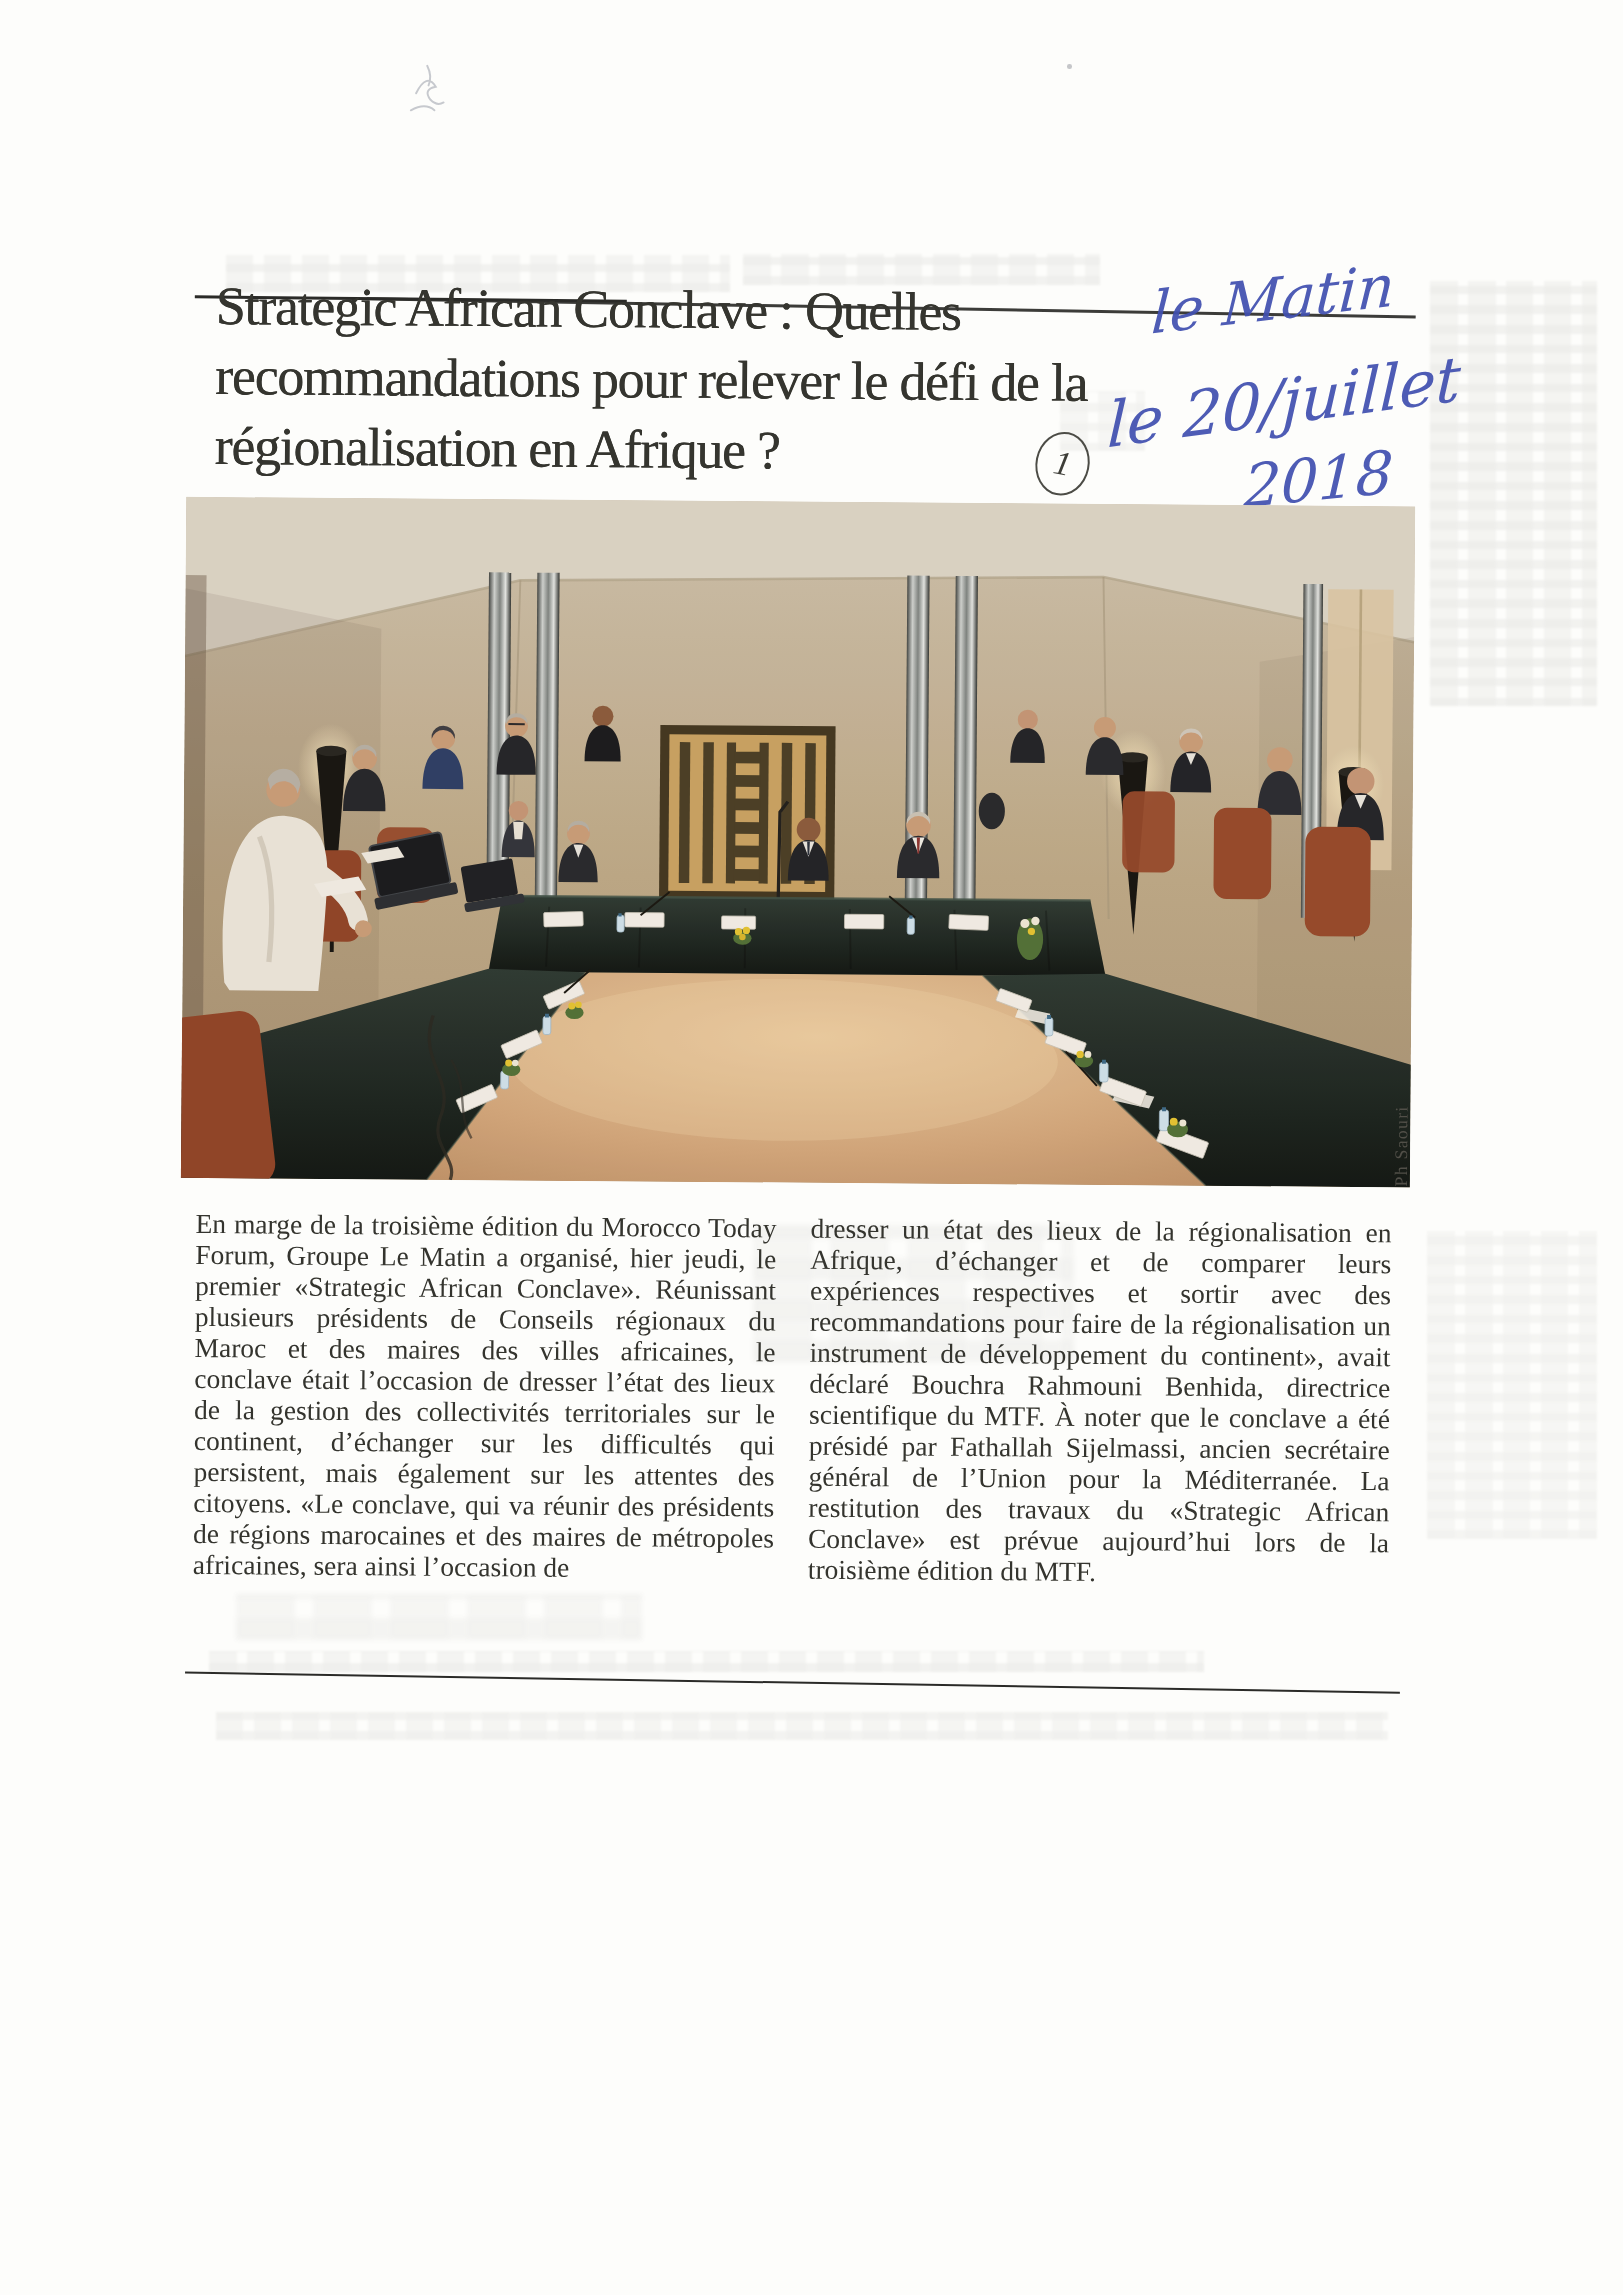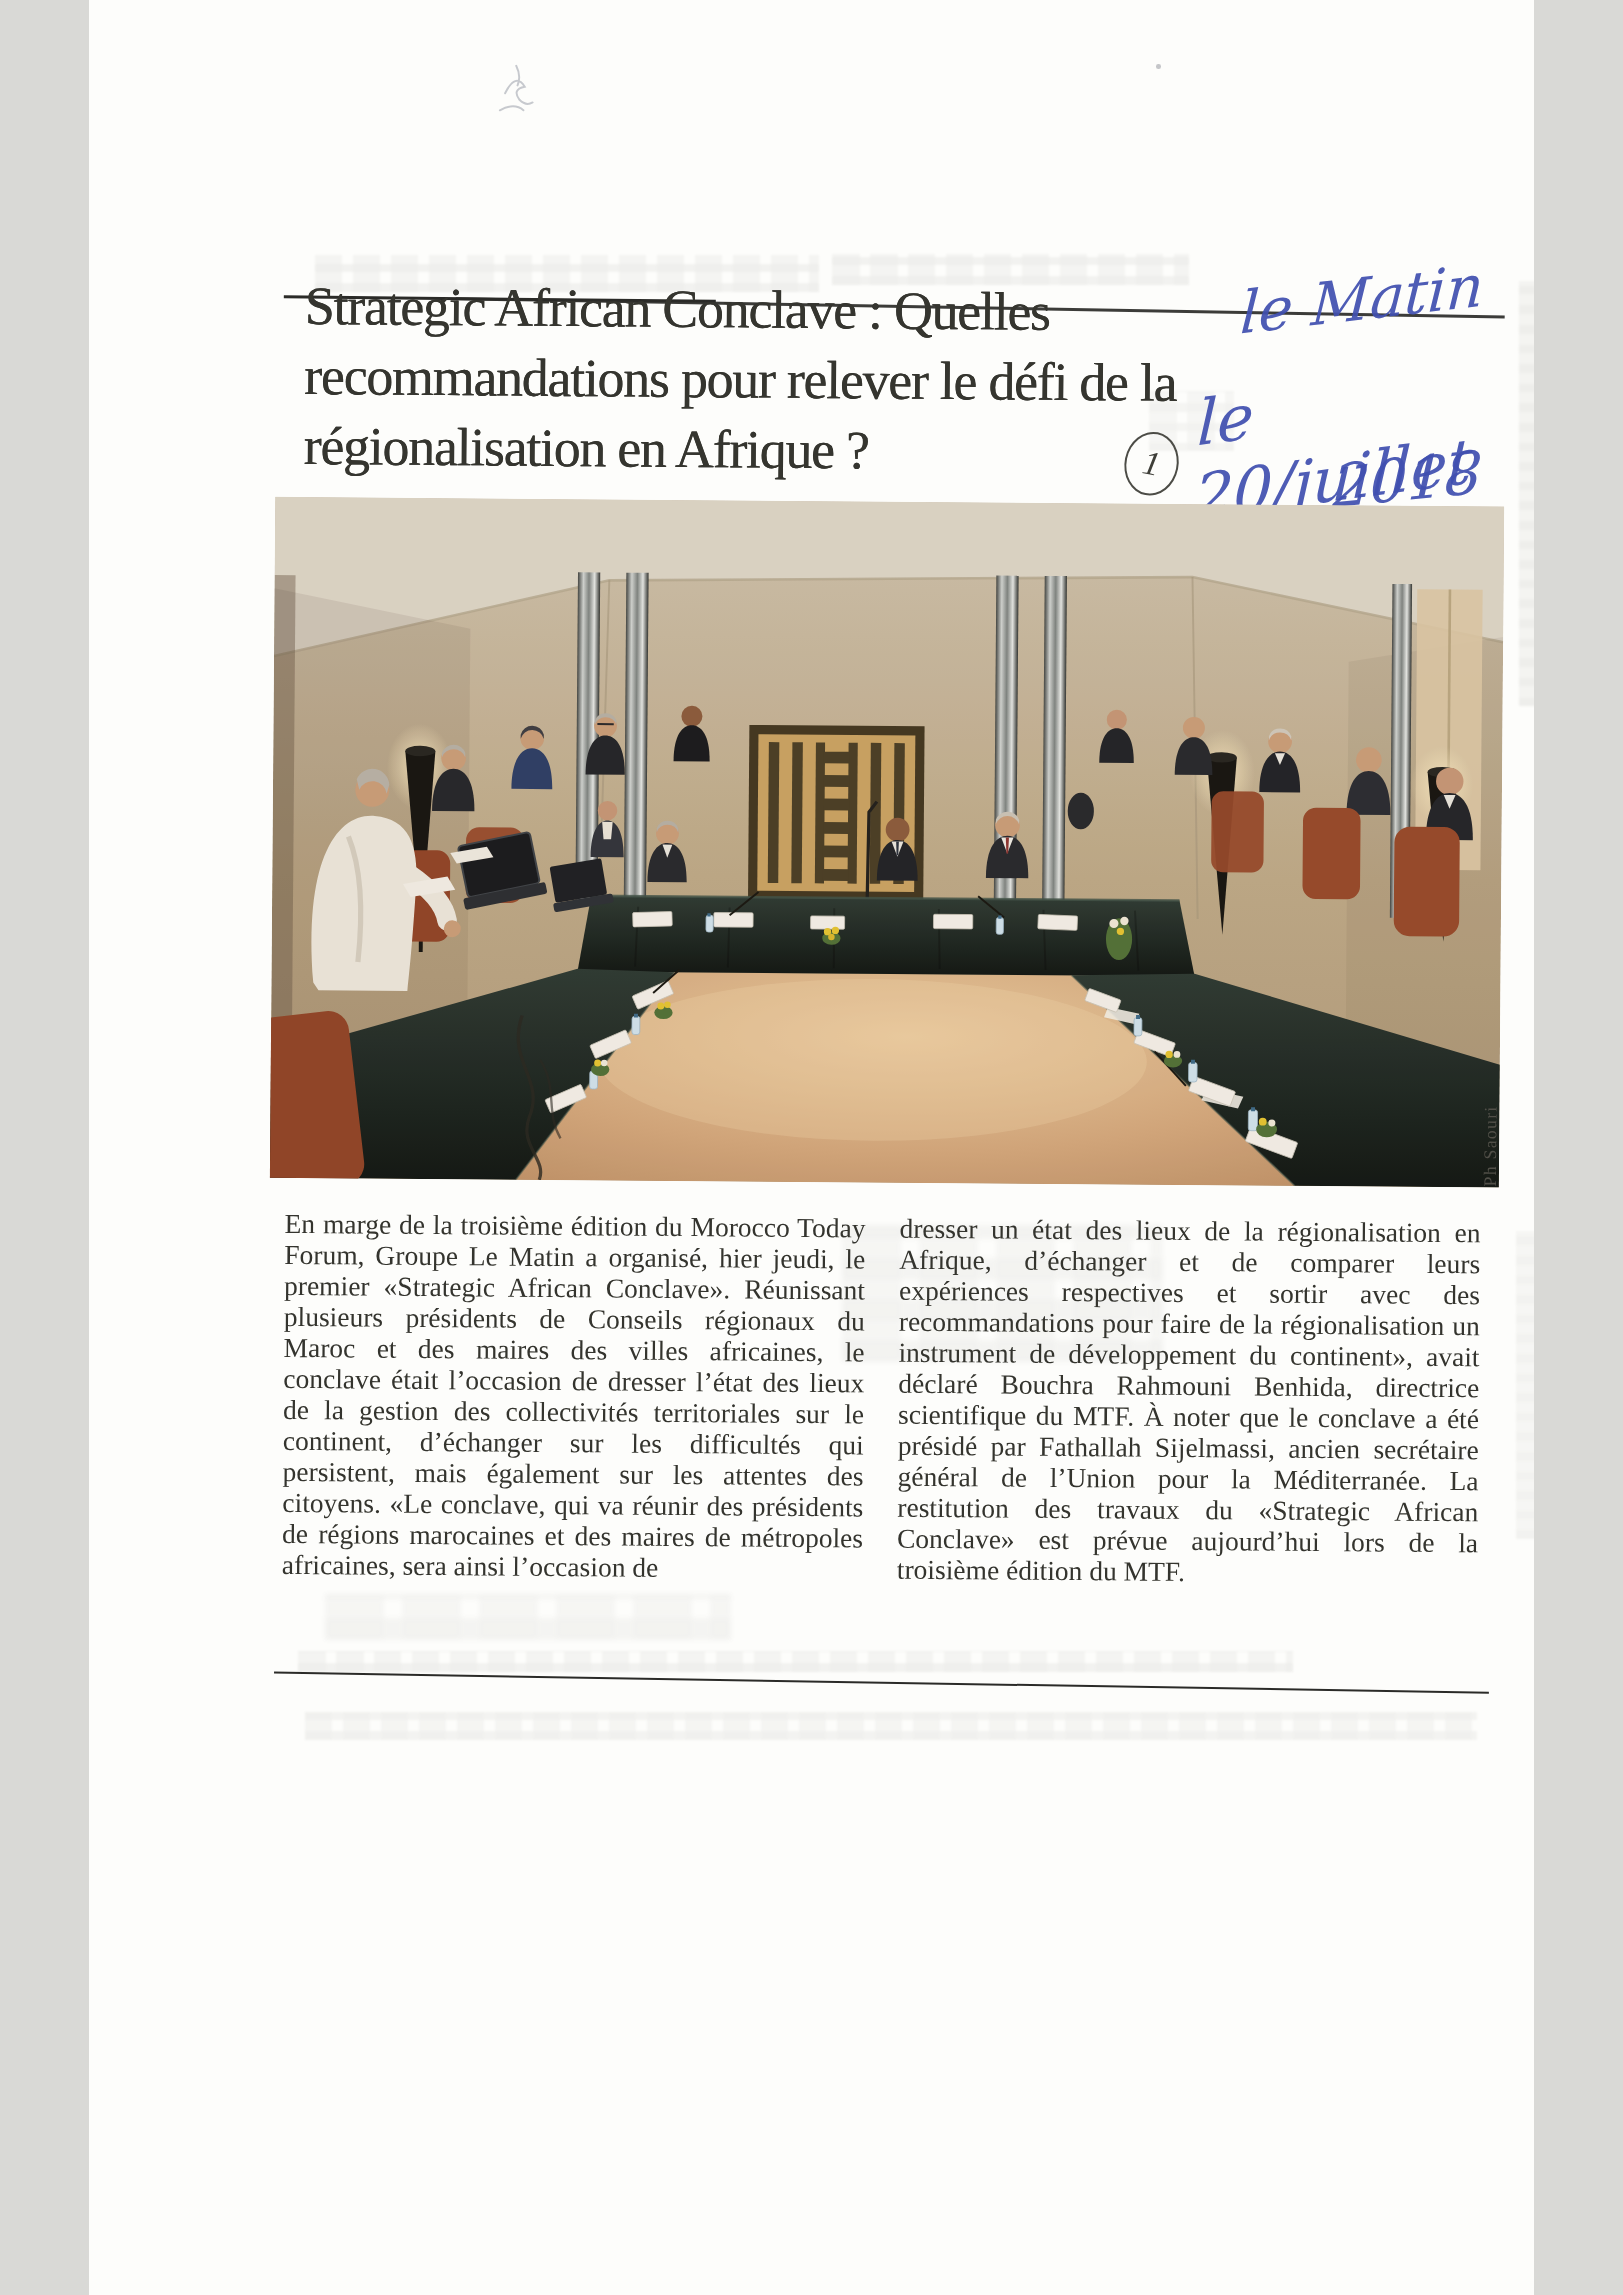--- a/index.html
+++ b/index.html
@@ -1,17 +1,17 @@
 <!DOCTYPE html>
 <html style="--paper: #fdfdfb; --ink_text: #34342e; --headline_ink: #35352f; --rule_color: #2b2b28; --hand-ink: #4150b0; --photo-ceiling: #dcd6c8; --photo-wall: #bca987; --photo-cloth: #1c2824; --photo-carpet: #cda47a; --photo-chair: #95482a; --photo-pillar: #c8cdcb; --photo-art_gold: #c9a362; --photo-skin: #c99d79;font-size:10.5px"><head>
 <meta charset="utf-8">
 <style>
   html,body{margin:0;padding:0;background:#d9d9d6;}
   .page{
-    position:relative;width:1445px;height:2295px;margin:0 auto;
+    position:relative;width:1623px;height:2295px;margin:0 auto;
     background:var(--paper,#fdfdfb);overflow:hidden;
     font-family:"Liberation Serif","DejaVu Serif",serif;
   }
   .clipping{position:absolute;inset:0;transform:rotate(.45deg);transform-origin:209px 275px;}
   
   .rule{position:absolute;background:var(--rule_color,#2b2b28);}
   .top-rule-a{left:195px;top:296px;width:432px;height:2.6px;transform:rotate(.15deg);}
   .top-rule-b{left:367px;top:301px;width:1049px;height:2.6px;transform:rotate(.55deg);opacity:.92;}
   .bottom-rule{left:196px;top:1677px;width:1215px;height:2.3px;transform:rotate(.5deg);}
   

